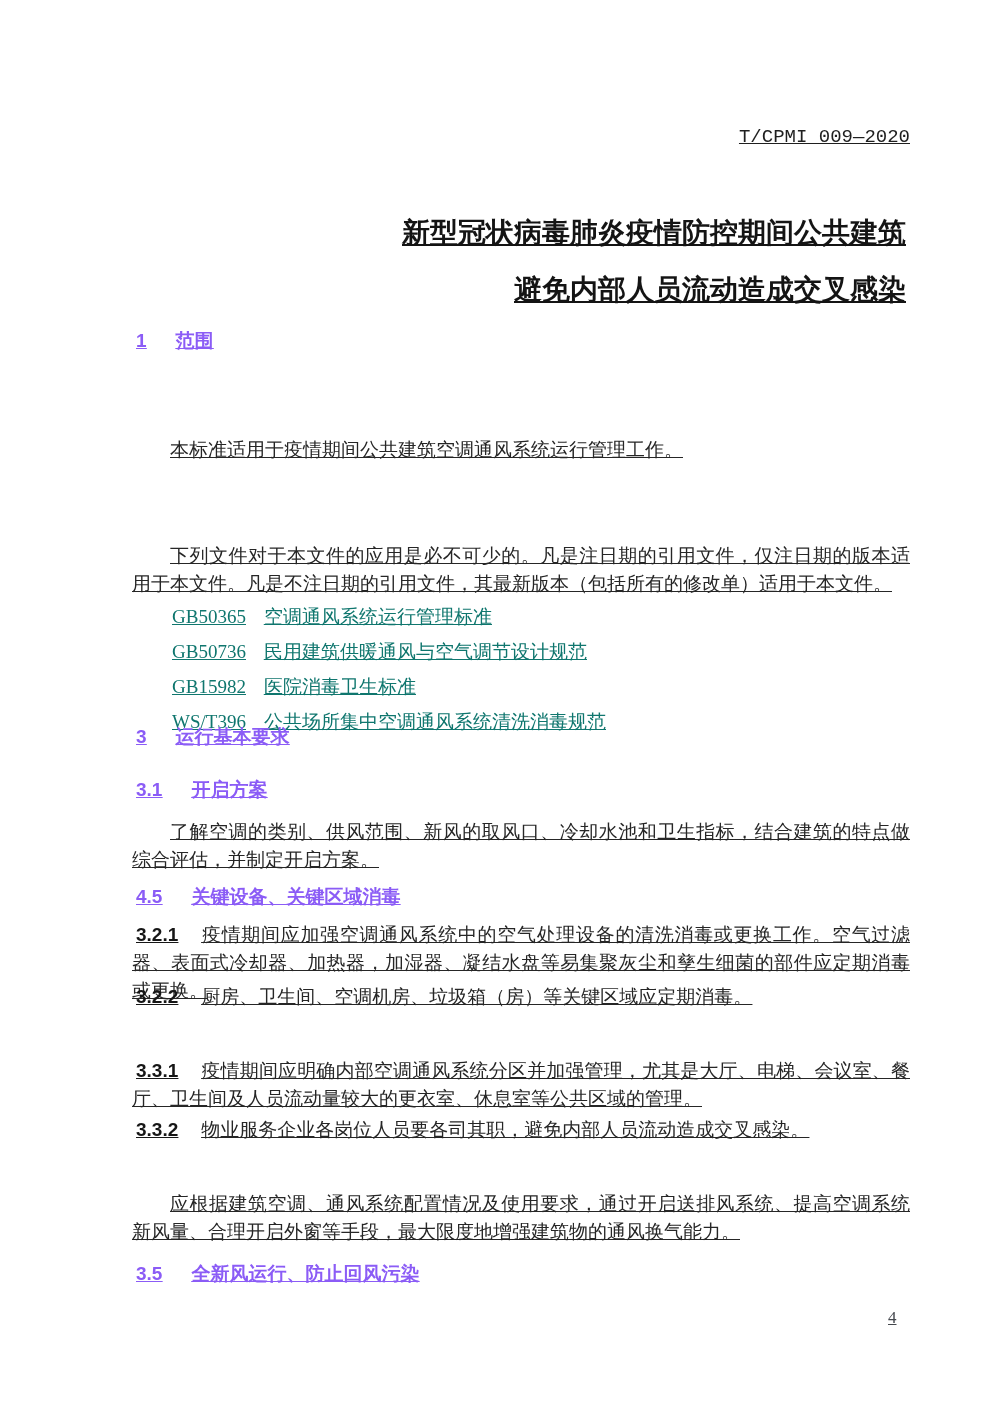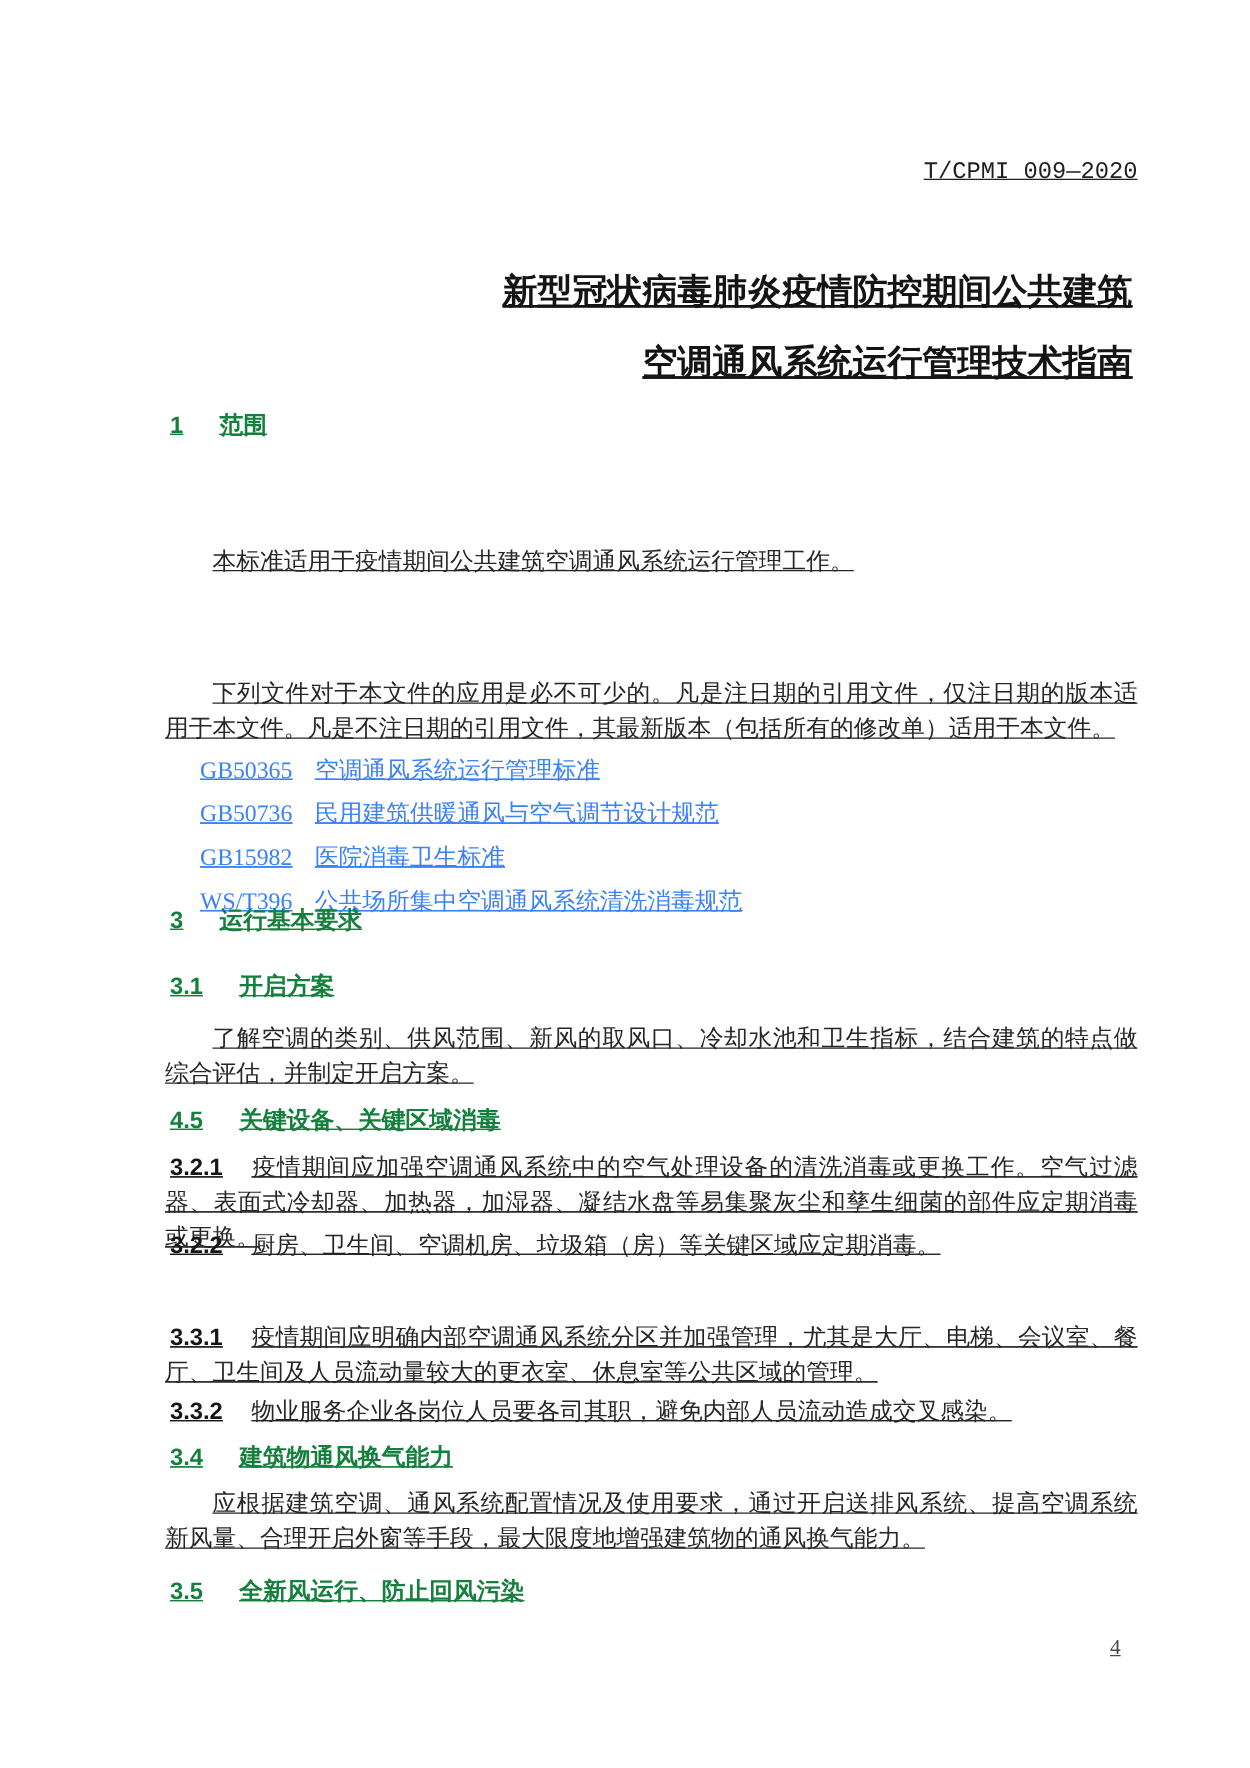--- a/index.html
+++ b/index.html
@@ -36,21 +36,21 @@
   }
   .title .tl { display: block; }
   .h {
     position: absolute;
     left: 120px;
     width: 786px;
     font-family: "Liberation Sans", "DejaVu Sans", sans-serif;
     font-weight: 700;
     font-size: 19px;
     line-height: 23px;
-    color: #15803d;
+    color: #8b5cf6;
     white-space: nowrap;
   }
   .h .hnum { margin-right: 21px; }
   .para {
     position: absolute;
     left: 120px;
     width: 786px;
     font-size: 19px;
     line-height: 28px;
     text-align: justify;
@@ -68,45 +68,45 @@
     color: #262626;
   }
   .clause .cnum {
     font-family: "Liberation Sans", "DejaVu Sans", sans-serif;
     font-weight: 700;
     color: #161616;
     margin-right: 15px;
   }
   .refs {
     position: absolute;
-    left: 140px;
+    left: 152px;
     width: 754px;
     font-size: 19px;
     line-height: 27px;
-    color: #3b82f6;
+    color: #0f766e;
   }
   .ref-code { margin-right: 10px; }
   .page-number {
     position: absolute;
     top: 1296px;
     left: 876px;
     font-size: 17px;
     color: #45484e;
   }
 </style>
 </head>
 <body>
 
 <div class="page">
 
   <div class="doc-number">T/CPMI 009—2020</div>
 
   <h1 class="title">
     <span class="tl">新型冠状病毒肺炎疫情防控期间公共建筑</span>
-    <span class="tl">空调通风系统运行管理技术指南</span>
+    <span class="tl">避免内部人员流动造成交叉感染</span>
   </h1>
 
   <div class="h" style="top:317px">
     <span class="hnum">1</span><span class="htitle">范围</span>
   </div>
   <p class="para" style="top:424px">本标准适用于疫情期间公共建筑空调通风系统运行管理工作。</p>
 
   <p class="para" style="top:530px">下列文件对于本文件的应用是必不可少的。凡是注日期的引用文件，仅注日期的版本适用于本文件。凡是不注日期的引用文件，其最新版本（包括所有的修改单）适用于本文件。</p>
   <div class="refs" style="top:587px">
     <div class="ref">
@@ -142,23 +142,20 @@
     <span class="cnum">3.2.2</span><span class="ctext">厨房、卫生间、空调机房、垃圾箱（房）等关键区域应定期消毒。</span>
   </p>
 
   <p class="clause" style="top:1045px">
     <span class="cnum">3.3.1</span><span class="ctext">疫情期间应明确内部空调通风系统分区并加强管理，尤其是大厅、电梯、会议室、餐厅、卫生间及人员流动量较大的更衣室、休息室等公共区域的管理。</span>
   </p>
   <p class="clause" style="top:1104px">
     <span class="cnum">3.3.2</span><span class="ctext">物业服务企业各岗位人员要各司其职，避免内部人员流动造成交叉感染。</span>
   </p>
 
-  <div class="h" style="top:1143px">
-    <span class="hnum">3.4</span><span class="htitle">建筑物通风换气能力</span>
-  </div>
   <p class="para" style="top:1178px">应根据建筑空调、通风系统配置情况及使用要求，通过开启送排风系统、提高空调系统新风量、合理开启外窗等手段，最大限度地增强建筑物的通风换气能力。</p>
 
   <div class="h" style="top:1250px">
     <span class="hnum">3.5</span><span class="htitle">全新风运行、防止回风污染</span>
   </div>
 
   <div class="page-number">4</div>
 
 </div>
 

